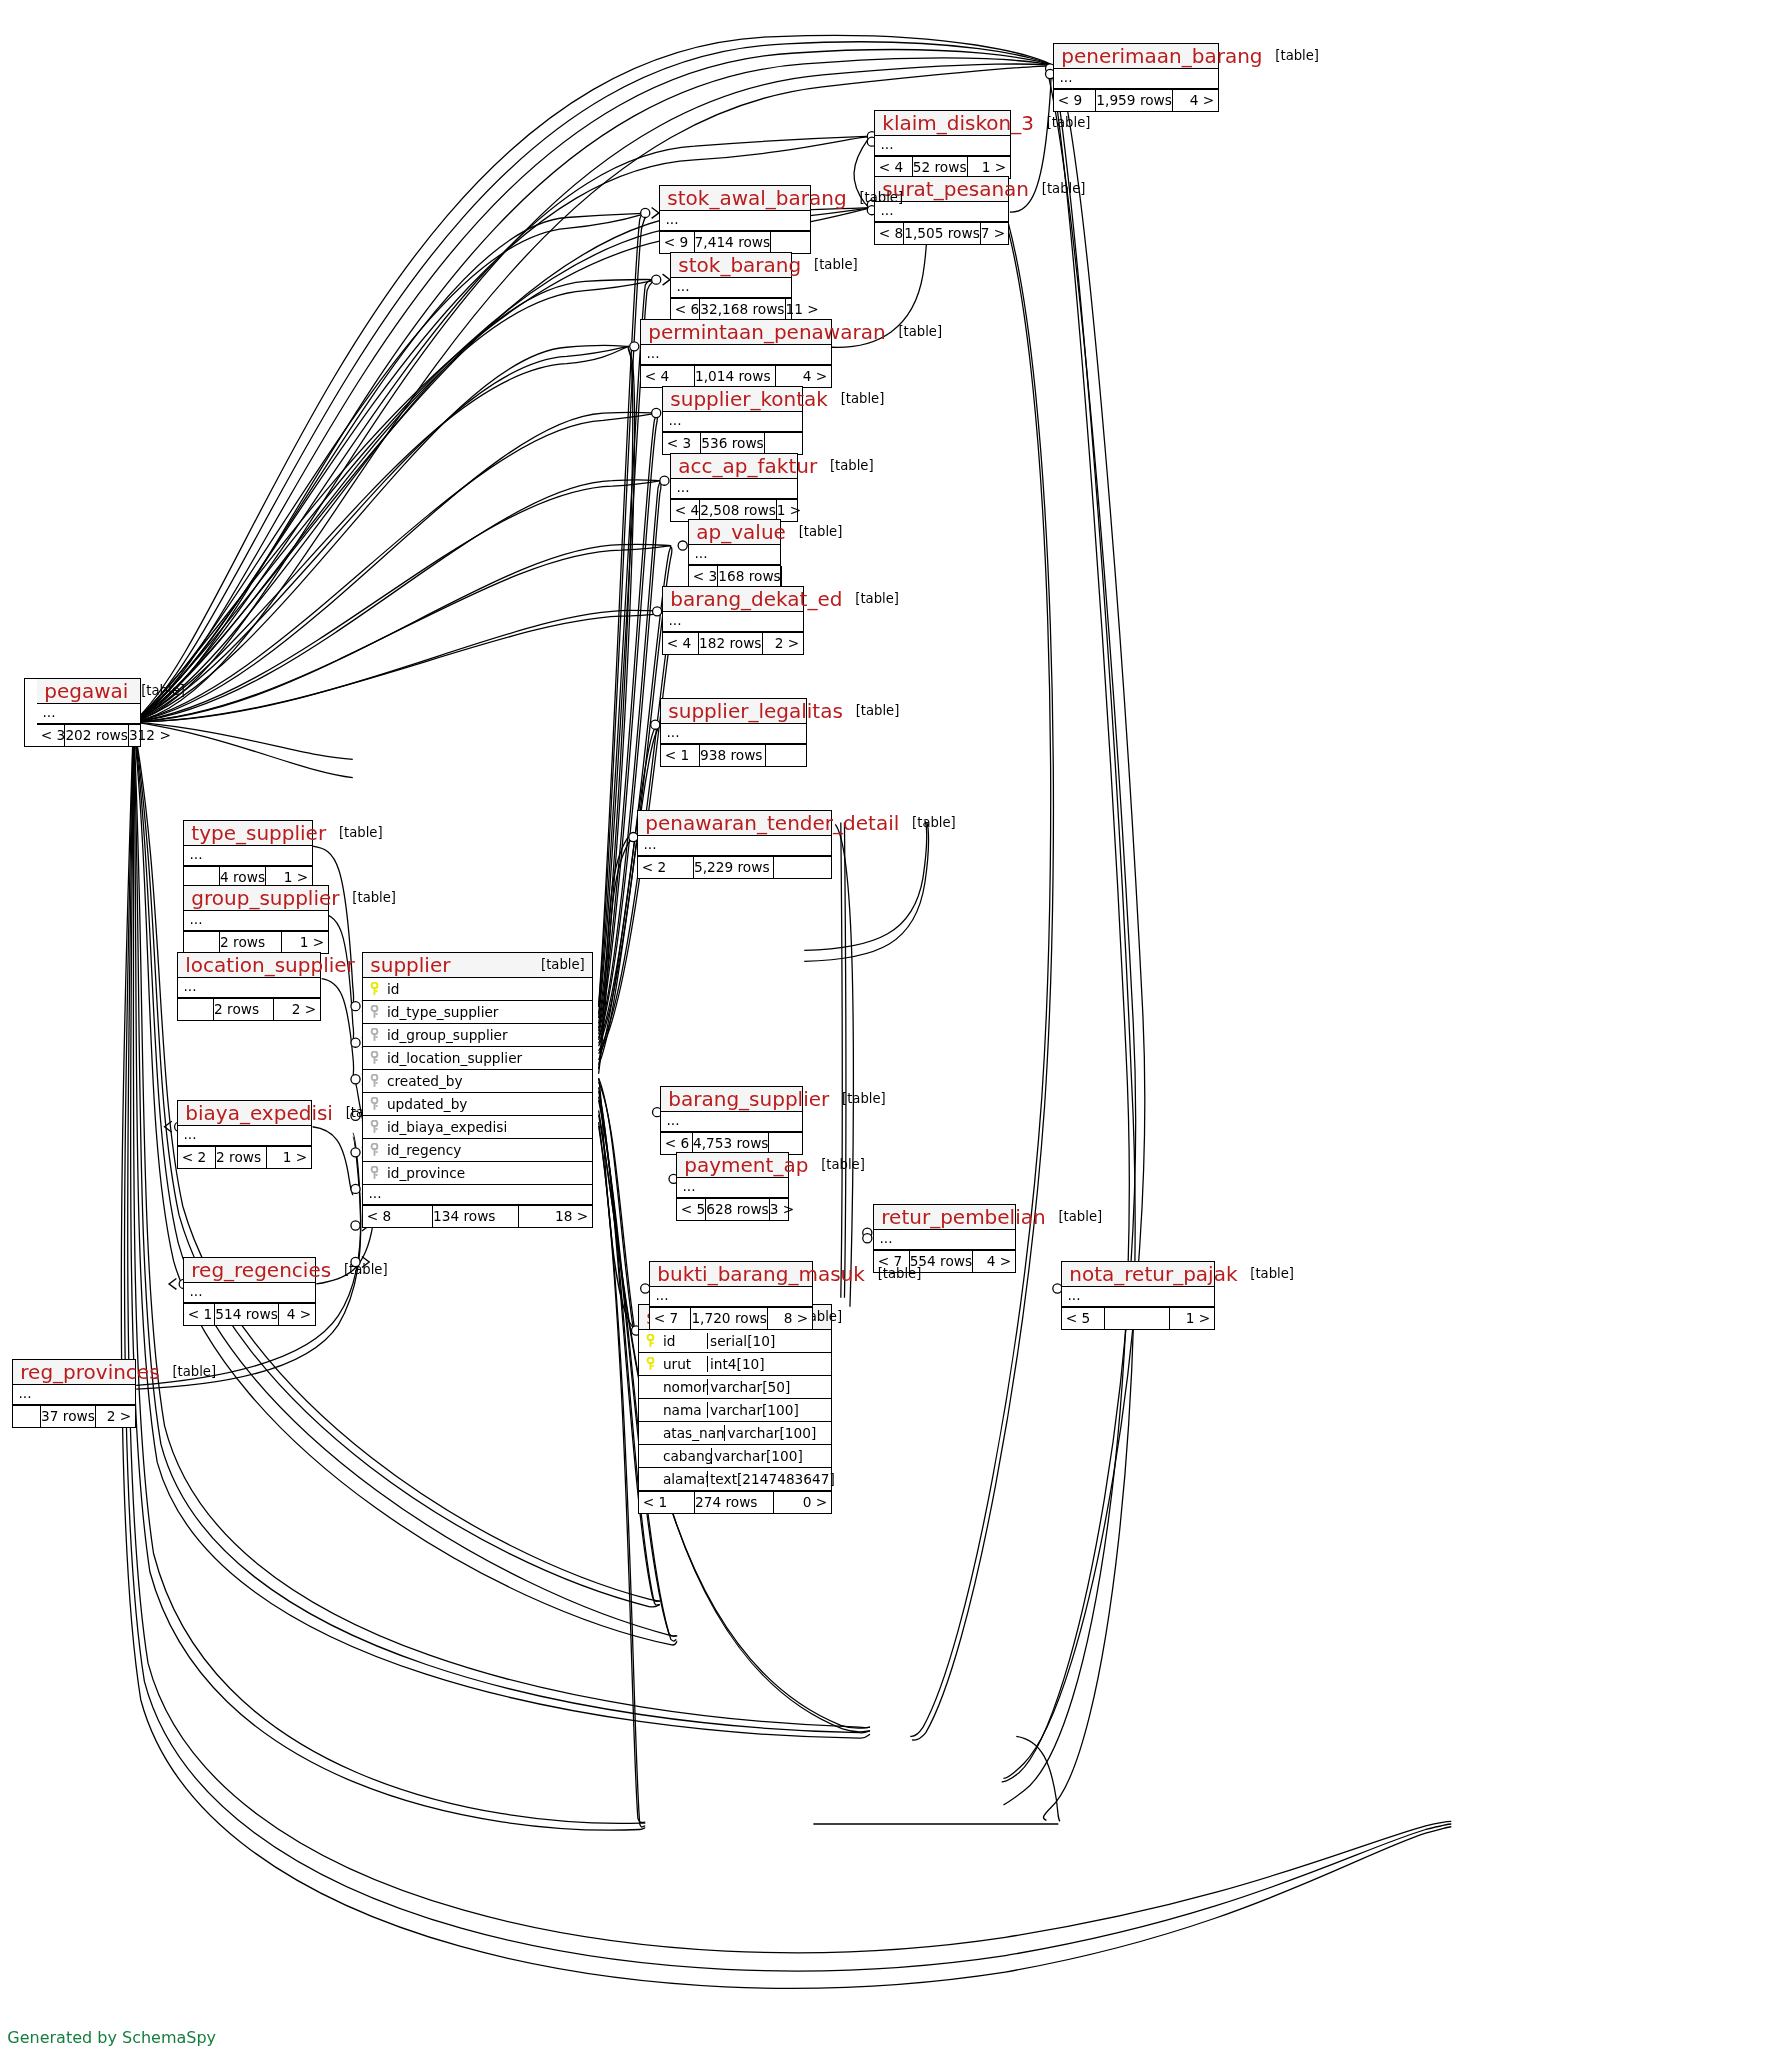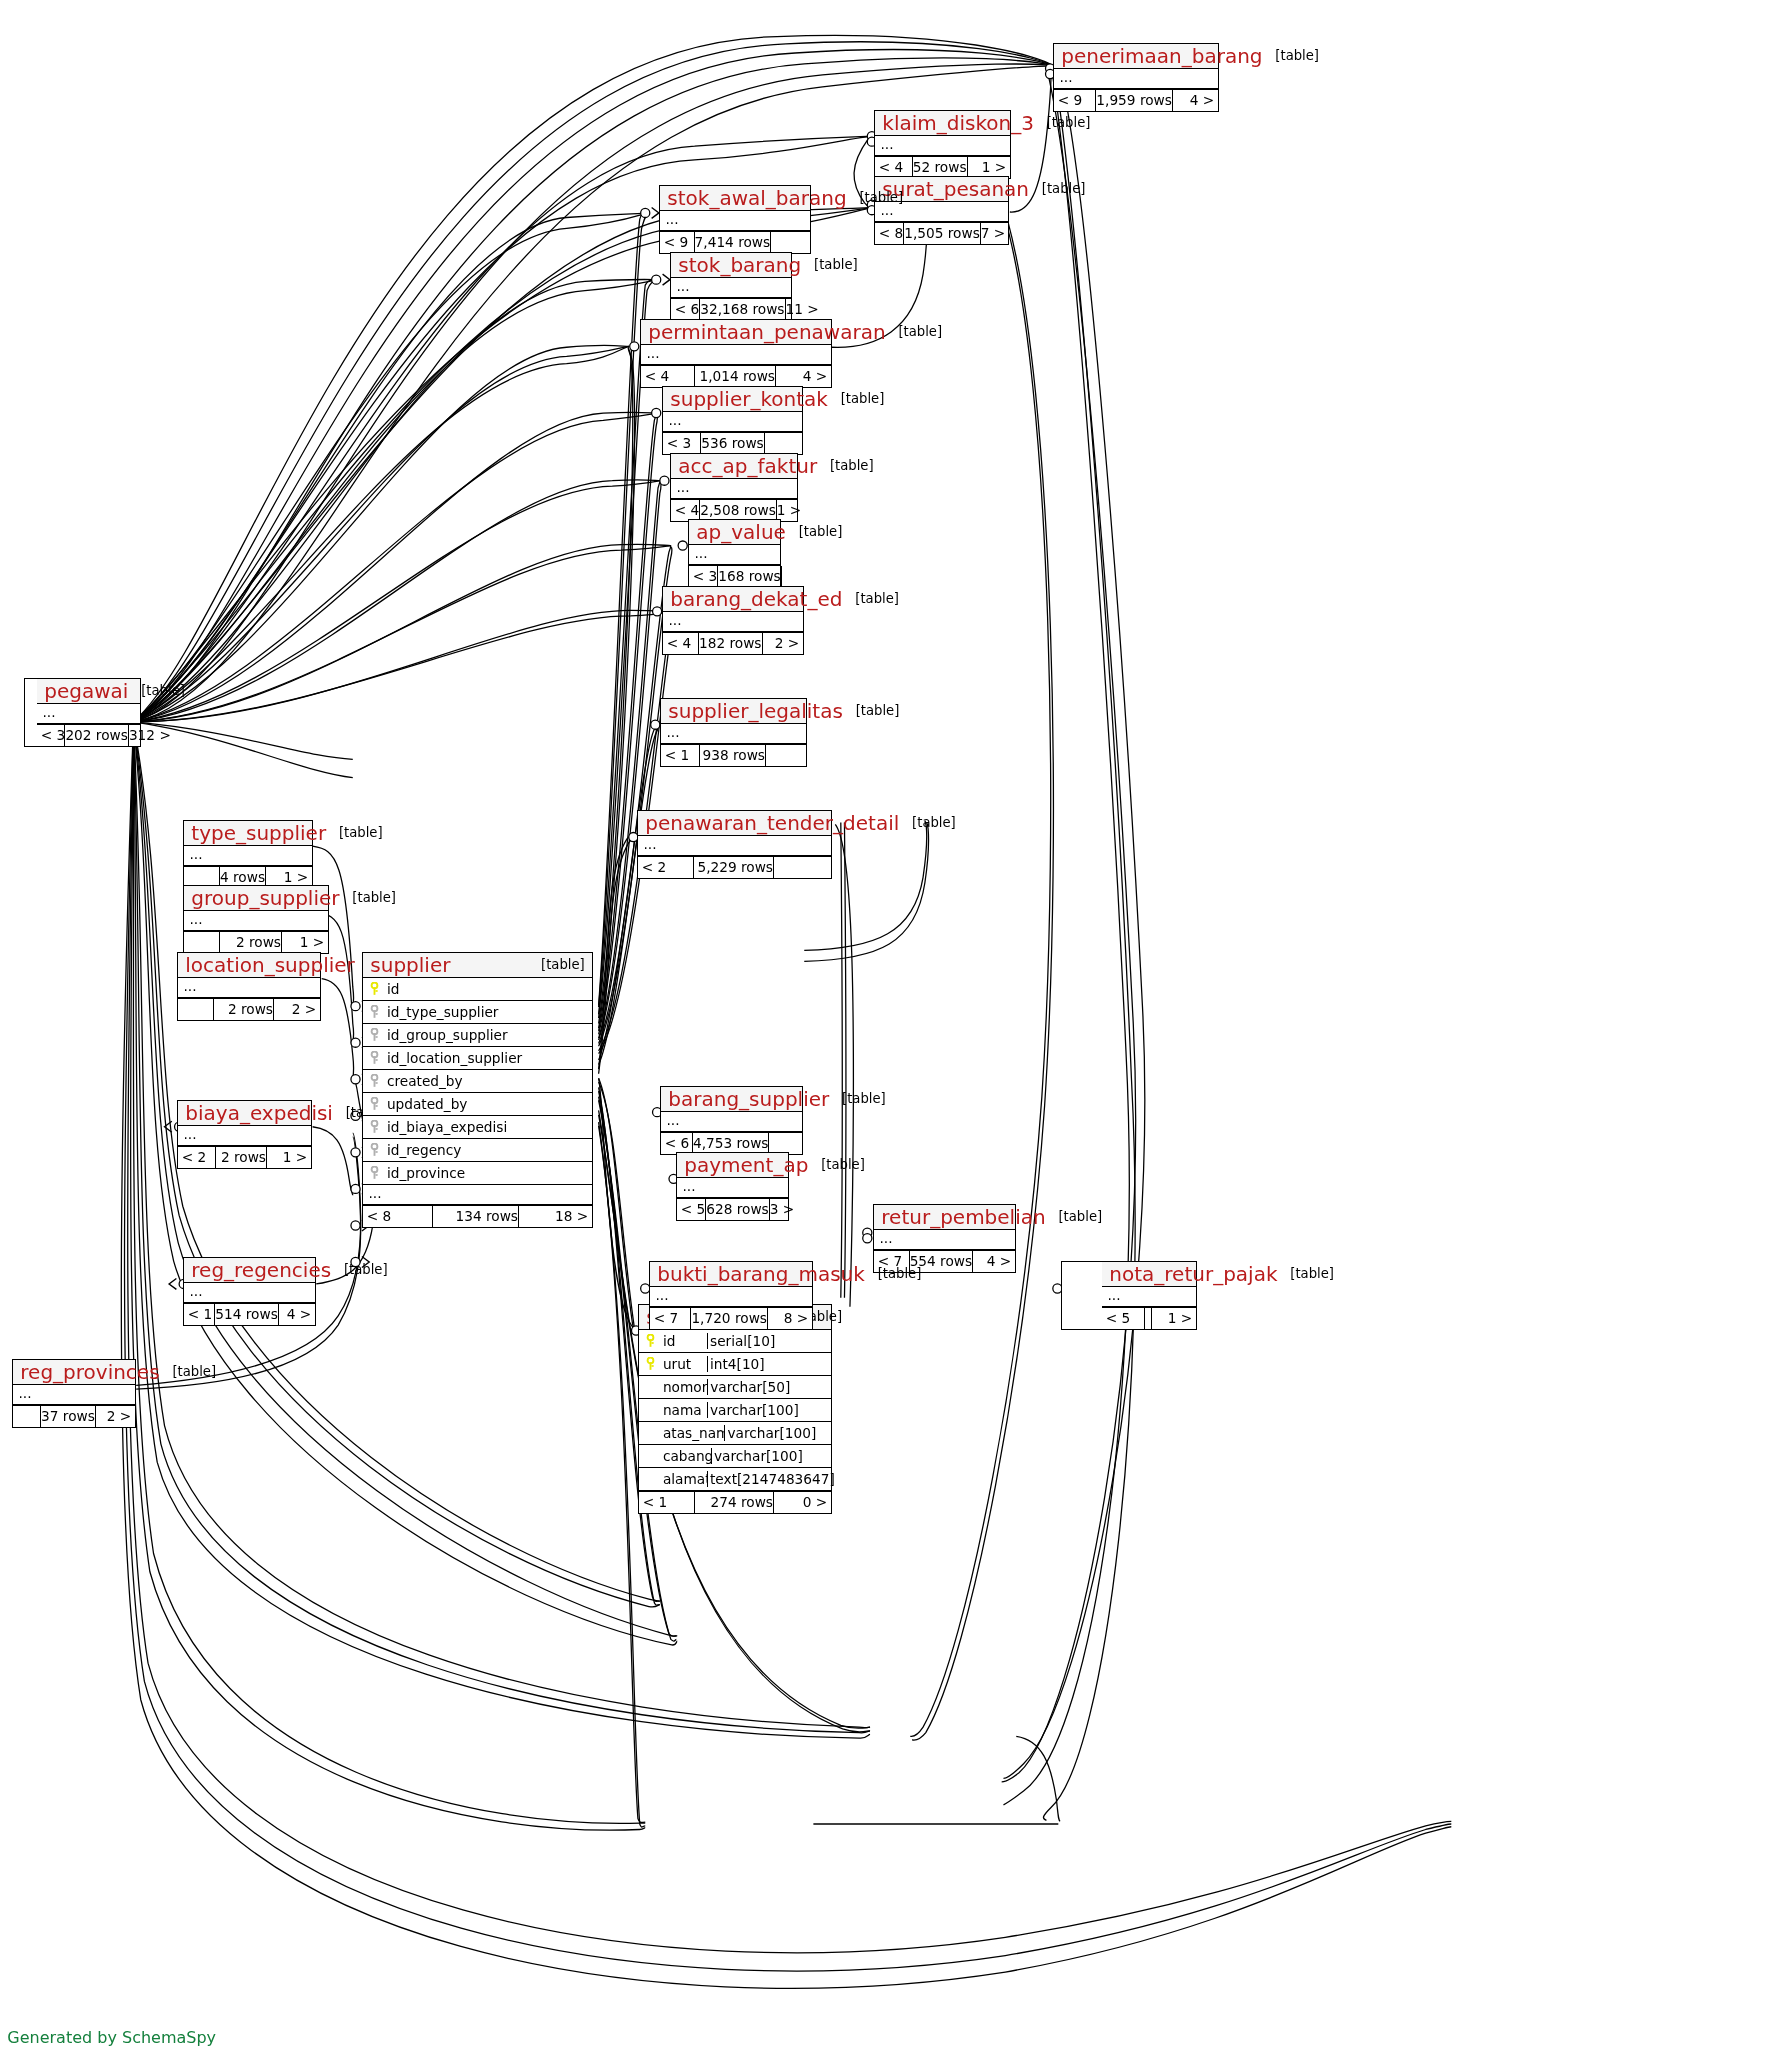--- a/index.html
+++ b/index.html
@@ -104,21 +104,21 @@
     line-height: 20px;
   }
   .footer-left {
     padding-left: 3.7px;
     text-align: left;
     white-space: nowrap;
     box-sizing: border-box;
   }
   .footer-mid {
     flex: 1 1 auto;
-    text-align: right;
+    text-align: left;
     border-left: 1.2px solid #000000;
     border-right: 1.2px solid #000000;
     white-space: nowrap;
     box-sizing: border-box;
   }
   .footer-right {
     padding-right: 3.7px;
     text-align: right;
     white-space: nowrap;
     box-sizing: border-box;
@@ -770,21 +770,21 @@
         <span class="tbl-name">bukti_barang_masuk</span>
         <span class="tbl-tag">[table]</span>
       </div>
       <div class="tbl-ellipsis">...</div>
       <div class="footer-row">
         <div class="footer-left" style="width: 44px;">&lt; 7</div>
         <div class="footer-mid">1,720 rows</div>
         <div class="footer-right" style="width: 48px;">8 &gt;</div>
       </div>
     </div>
-    <div class="table-node" style="left: 1061px; top: 1261px; width: 136px; padding-left: 40px;">
+    <div class="table-node" style="left: 1061px; top: 1261px; width: 154px;">
       <div class="tbl-head">
         <span class="tbl-name">nota_retur_pajak</span>
         <span class="tbl-tag">[table]</span>
       </div>
       <div class="tbl-ellipsis">...</div>
       <div class="footer-row">
         <div class="footer-left" style="width: 42px;">&lt; 5</div>
         <div class="footer-mid"></div>
         <div class="footer-right" style="width: 44px;">1 &gt;</div>
       </div>

